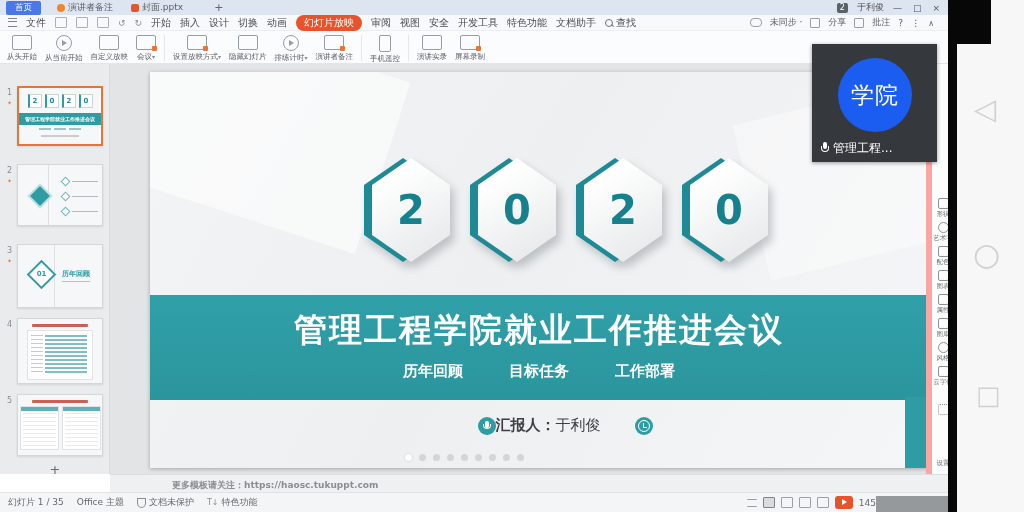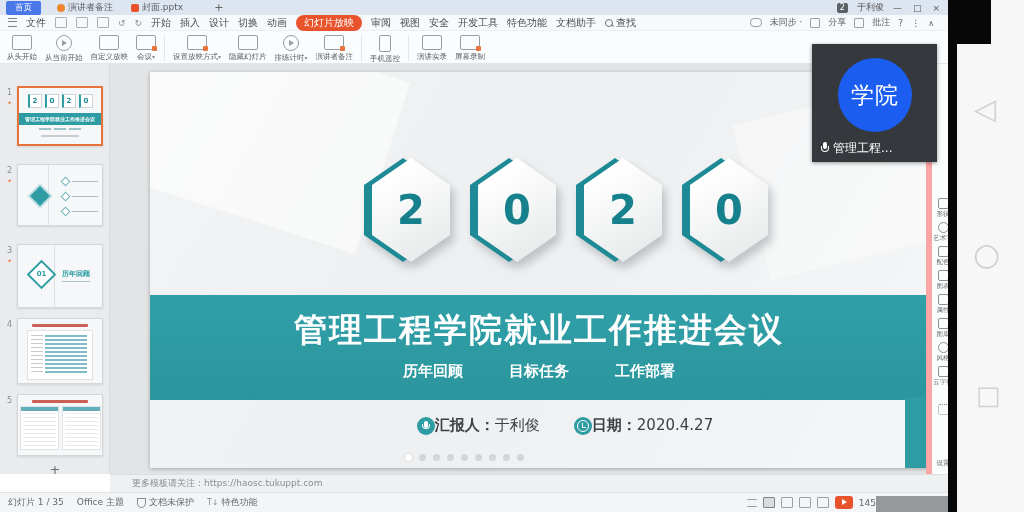--- a/index.html
+++ b/index.html
@@ -106,21 +106,21 @@
   .mic-ic::before{content:"";position:absolute;left:7px;top:4px;width:4px;height:7px;background:#fff;border-radius:2px;}
   .mic-ic::after{content:"";position:absolute;left:5px;top:7px;width:8px;height:5px;border:1px solid #fff;border-top:none;border-radius:0 0 5px 5px;box-sizing:border-box;}
   .clock-ic::before{content:"";position:absolute;inset:3px;border:1.5px solid #fff;border-radius:50%;}
   .clock-ic::after{content:"";position:absolute;left:8px;top:6px;width:3px;height:4px;border-left:1.5px solid #fff;border-bottom:1.5px solid #fff;}
   .dots{position:absolute;left:255px;top:382px;display:flex;gap:7px;}
   .dot{width:7px;height:7px;border-radius:50%;background:#d3d5d6;}
   .dot.active{background:#fff;box-shadow:0 0 2px rgba(0,0,0,.2);}
   .rstrip{position:absolute;right:0;top:325px;width:23px;height:71px;background:#2E9CA3;}
 
   
-  #notesbar{position:absolute;left:110px;top:474px;width:838px;height:18px;background:#eef0f1;border-top:1px solid #dcdee0;display:flex;align-items:center;padding-left:22px;font-size:9px;color:#8a8e92;box-sizing:border-box;}
+  #notesbar{position:absolute;left:110px;top:474px;width:838px;height:18px;background:#eef0f1;border-top:1px solid #dcdee0;display:flex;align-items:flex-end;padding-left:62px;font-size:9px;color:#8a8e92;box-sizing:border-box;font-weight:bold;}
   #statusbar{position:absolute;left:0;top:492px;width:948px;height:20px;background:#f4f5f6;border-top:1px solid #e0e2e4;display:flex;align-items:center;gap:13px;padding:0 8px;font-size:9px;color:#66696d;box-sizing:border-box;}
   .sb-item{display:flex;align-items:center;gap:3px;white-space:nowrap;}
   .shield{width:7px;height:8px;border:1px solid #8a8e92;border-radius:0 0 50% 50%;}
   .tfont{font-size:8px;color:#8a8e92;}
   .sb-right{margin-left:auto;display:flex;align-items:center;gap:6px;}
   .vic{width:10px;height:9px;border:1px solid #9aa0a6;border-radius:1px;}
   .vic.on{background:#d8dcdf;border-color:#7d8389;}
   .playbtn{width:18px;height:13px;background:#e8532c;border-radius:3px;position:relative;}
   .playbtn::after{content:"";position:absolute;left:7px;top:3px;border-left:5px solid #fff;border-top:3.5px solid transparent;border-bottom:3.5px solid transparent;}
   .slider{width:36px;height:1px;background:#b9bcbe;position:relative;}
@@ -396,21 +396,20 @@
           </div>
         </div>
 
         <div class="inforow">
           <span class="ipair">
             <span class="round-ic mic-ic"></span>
             <span><span class="lbl">汇报人</span><span class="lbl">：</span><span>于利俊</span></span>
           </span>
           <span class="ipair">
             <span class="round-ic clock-ic"></span>
-            <span><span class="lbl">日期</span><span class="lbl">：</span><span>2020.4.27</span></span>
           </span>
         </div>
 
         <div class="dots">
             <div class="dot active"></div>
             <div class="dot"></div>
             <div class="dot"></div>
             <div class="dot"></div>
             <div class="dot"></div>
             <div class="dot"></div>

